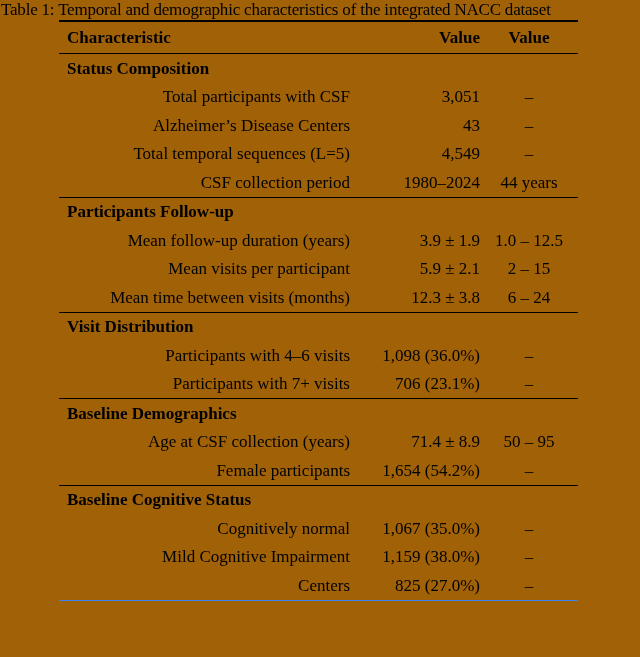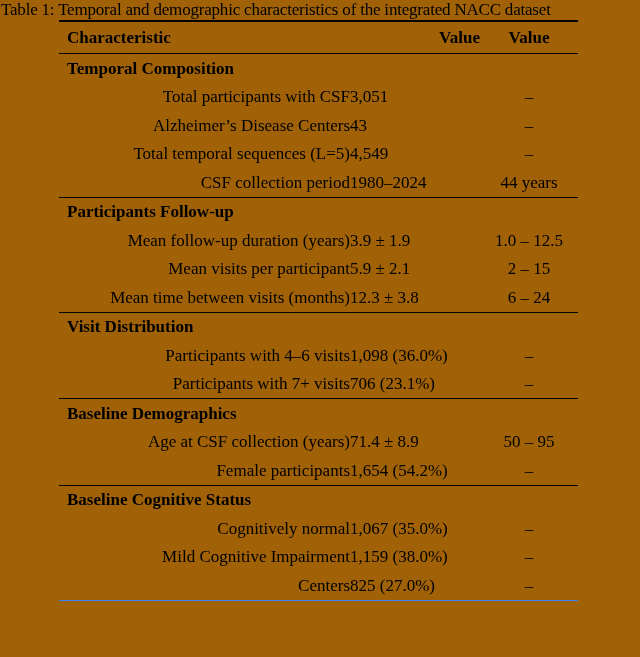--- a/index.html
+++ b/index.html
@@ -60,21 +60,21 @@
     vertical-align: middle;
     line-height: 1;
   }
   td.section-title {
     font-weight: bold;
     text-align: left;
     padding-left: 8px;
   }
   td.char { text-align: right; padding-left: 8px; }
   td.char.indent { padding-left: 29px; }
-  td.val { text-align: left; }
+  td.val { text-align: right; }
   td.rng { text-align: center; }
 </style>
 </head>
 <body>
 
 <div class="page">
   <div class="caption">Table 1: Temporal and demographic characteristics of the integrated NACC dataset</div>
 
   <table class="paper-table">
     <colgroup>
@@ -84,21 +84,21 @@
     </colgroup>
     <thead>
       <tr>
         <th class="h-char">Characteristic</th>
         <th class="h-val">Value</th>
         <th class="h-rng">Value</th>
       </tr>
     </thead>
   <tbody class="section">
         <tr>
-          <td colspan="3" class="section-title">Temporal Composition</td>
+          <td colspan="3" class="section-title">Status Composition</td>
         </tr>
         <tr>
           <td class="char">Total participants with CSF</td>
           <td class="val">3,051</td>
           <td class="rng">–</td>
         </tr>
         <tr>
           <td class="char">Alzheimer’s Disease Centers</td>
           <td class="val">43</td>
           <td class="rng">–</td>

